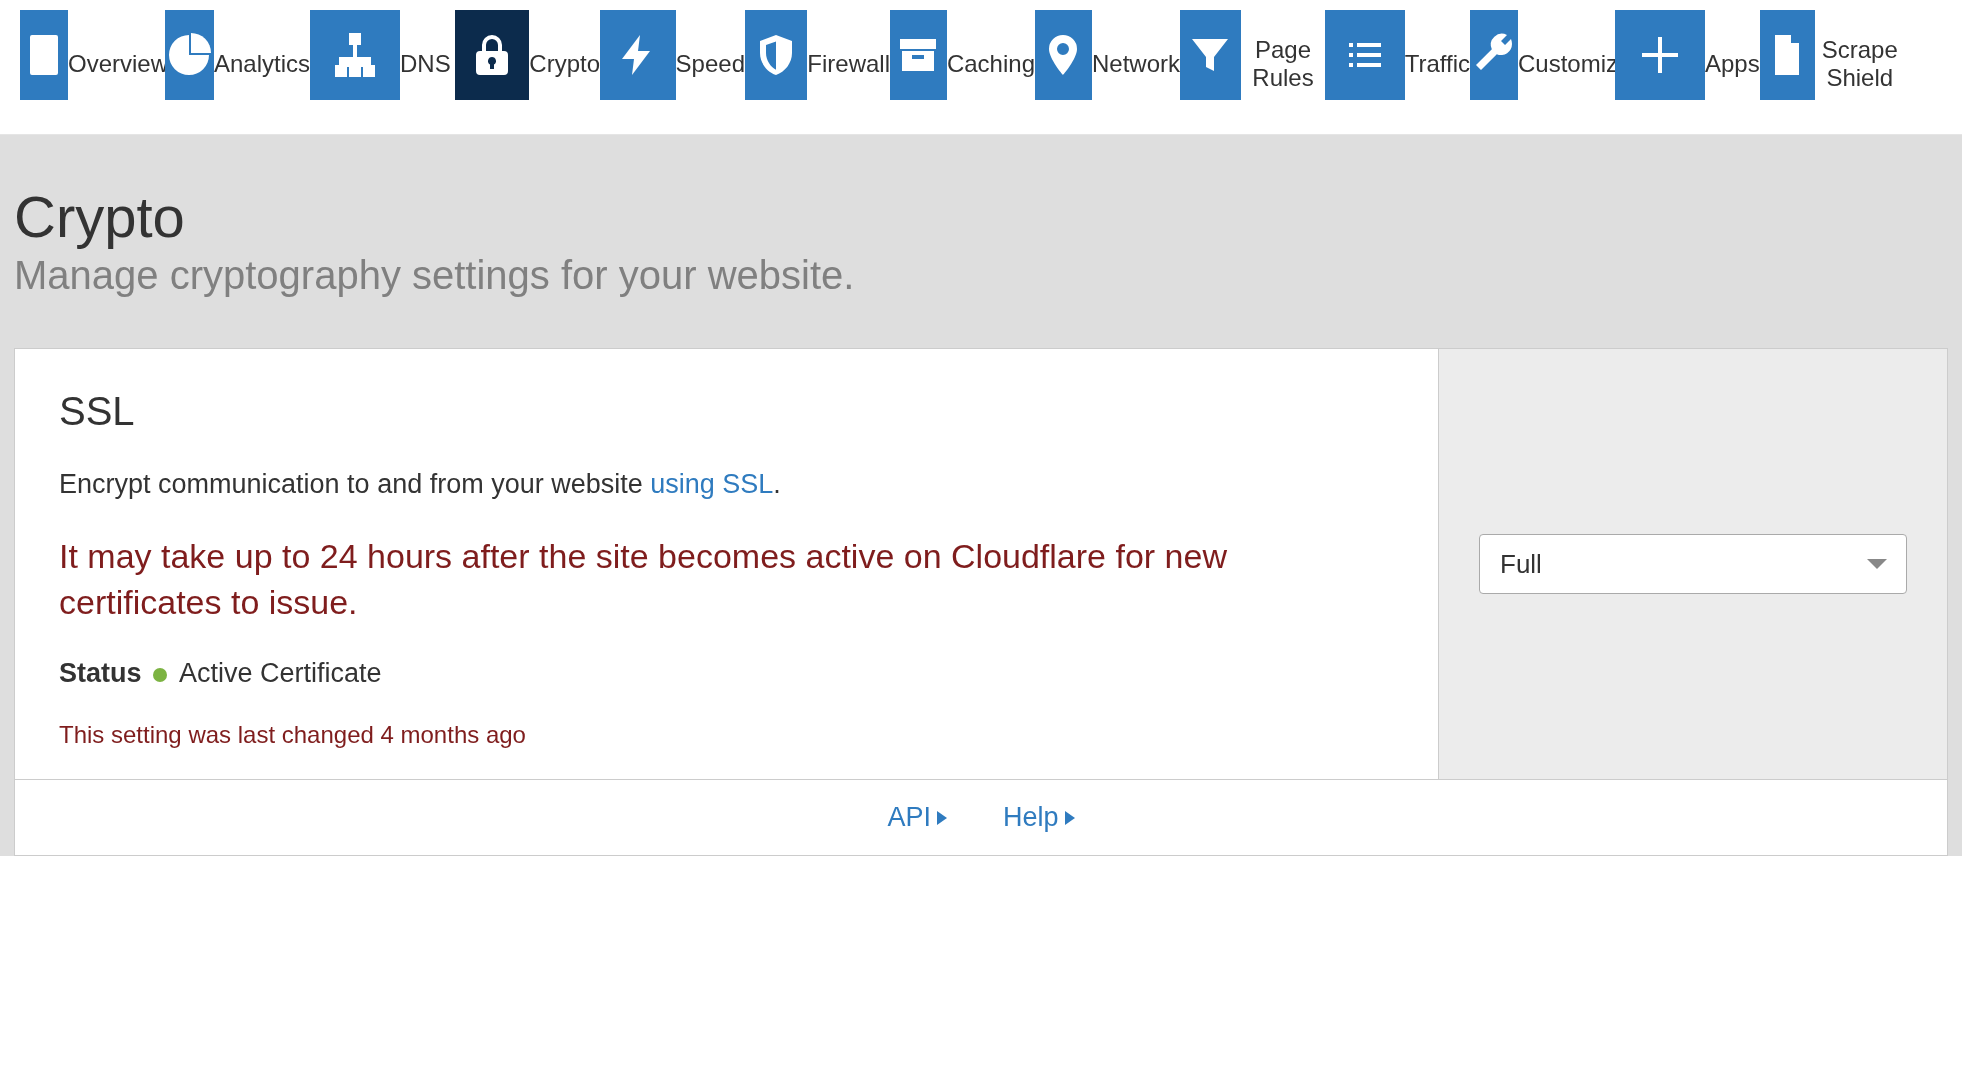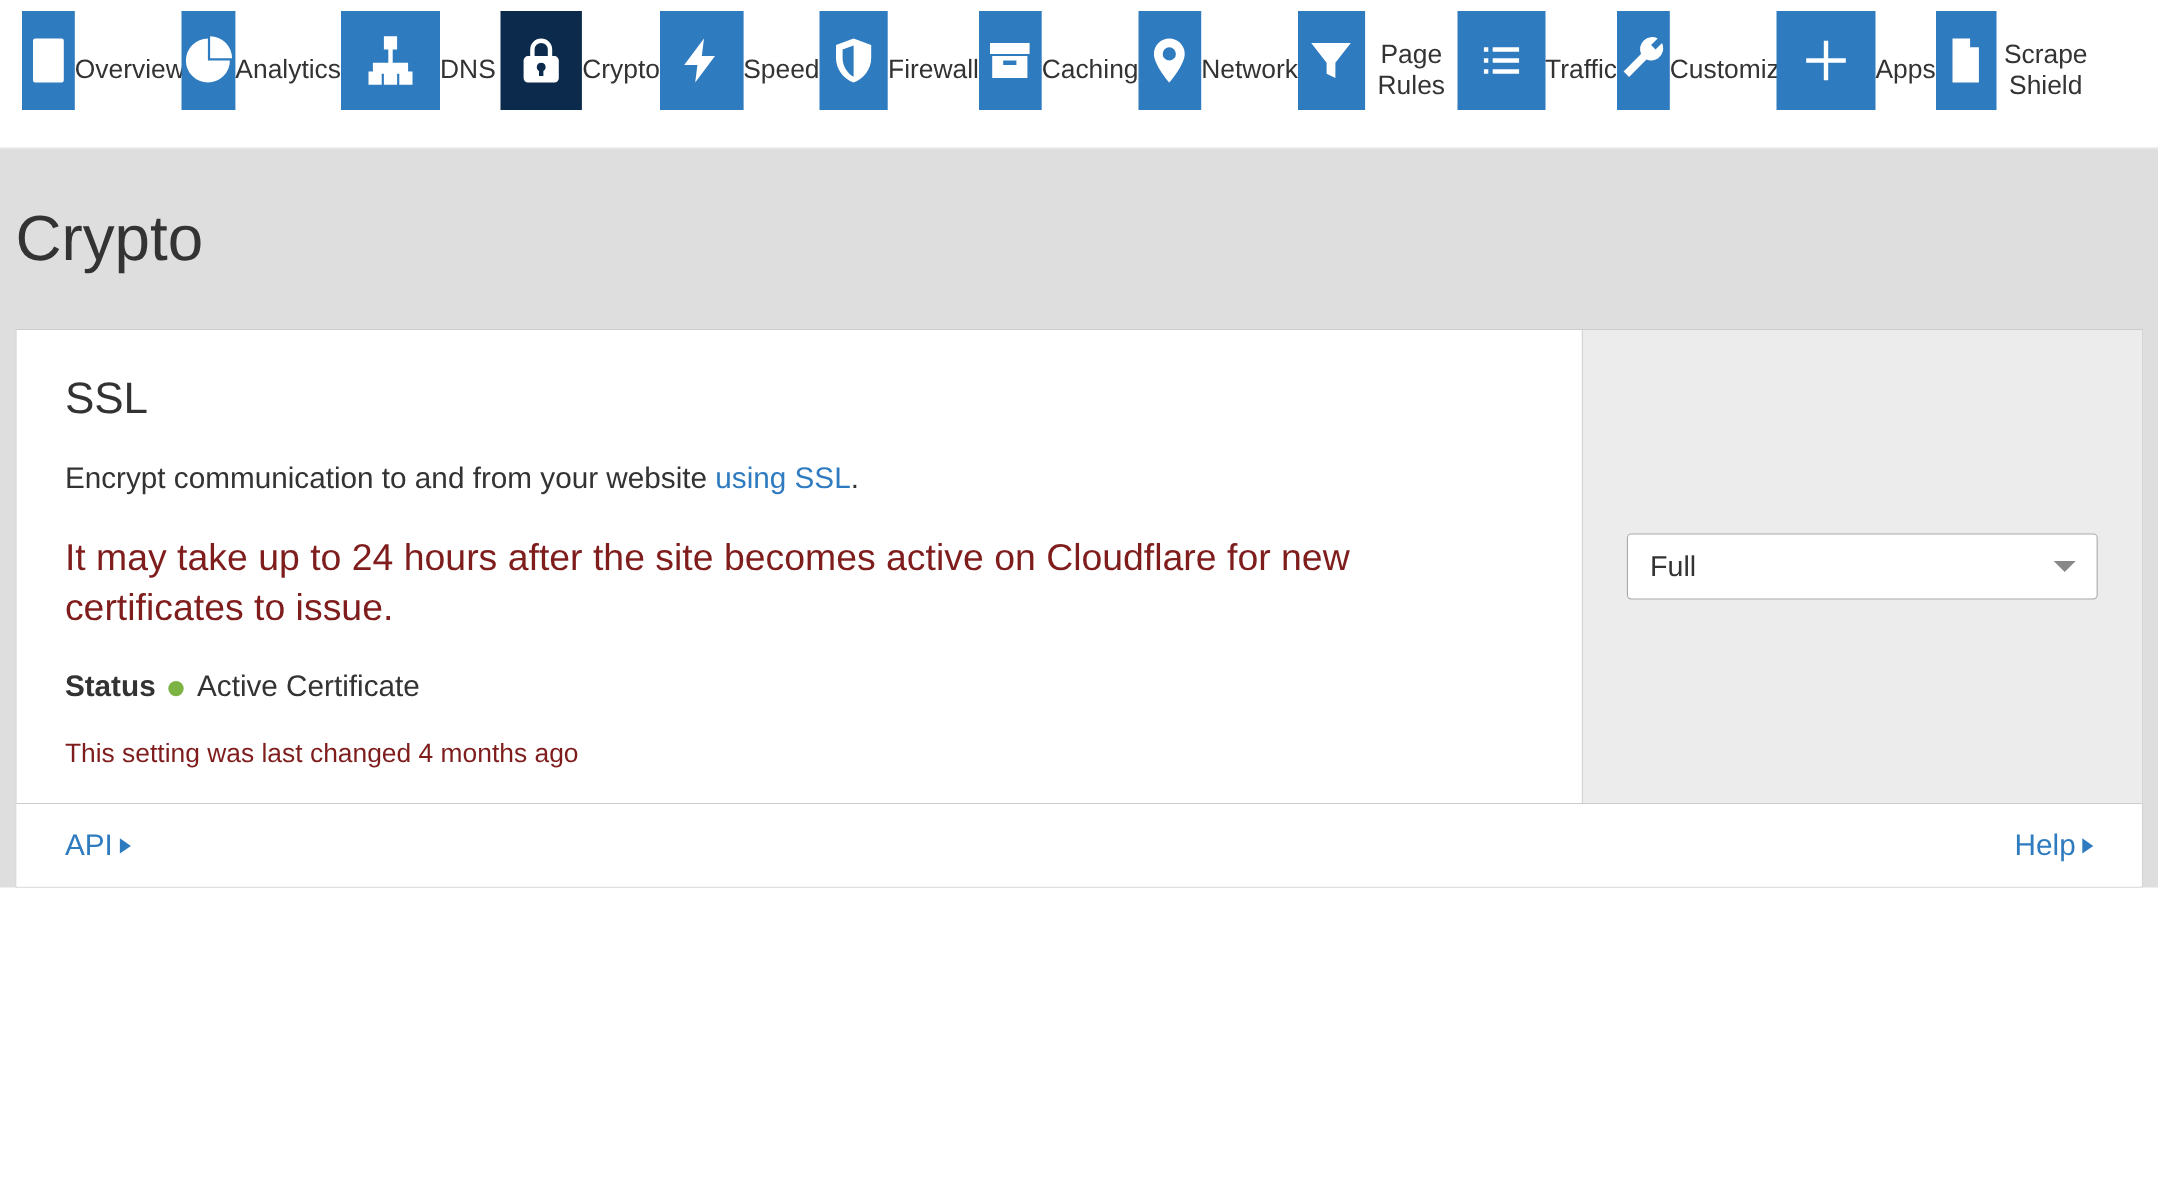--- a/index.html
+++ b/index.html
@@ -132,21 +132,21 @@
     right: 20px; top: 50%;
     transform: translateY(-50%);
     width: 0; height: 0;
     border-left: 10px solid transparent;
     border-right: 10px solid transparent;
     border-top: 10px solid #888;
     pointer-events: none;
   }
   .card-footer {
     display: flex;
-    justify-content: space-between;
+    justify-content: center;
     gap: 56px;
     padding: 22px 44px;
     background: #fff;
   }
   .footer-link {
     color: #2f7bbf;
     font-size: 27px;
     text-decoration: none;
     display: inline-flex;
     align-items: center;
@@ -268,20 +268,21 @@
         </svg>
       </div>
       <div class="nav-label">Scrape Shield</div>
     </div>
   </div>
 
 <div class="page-body">
 
   <div class="page-header">
     <div class="page-title">Crypto</div>
+    <div class="page-subtitle">Manage cryptography settings for your website.</div>
   </div>
 
   <div class="card">
     <div class="card-main">
       <div class="card-left">
         <h2>SSL</h2>
         <p class="card-desc">
           <span>Encrypt communication to and from your website </span><a href="#">using SSL</a><span>.</span>
         </p>
         <p class="card-note">It may take up to 24 hours after the site becomes active on Cloudflare for new certificates to issue.</p>

